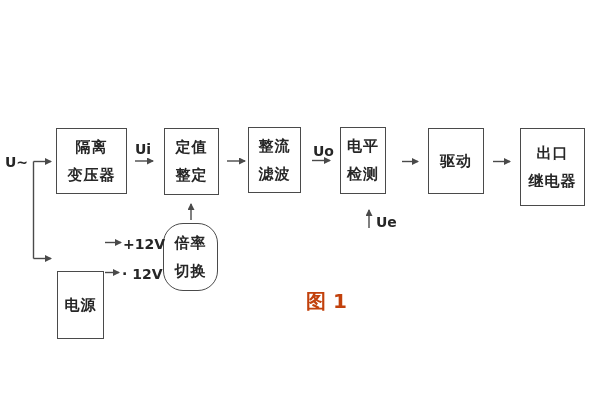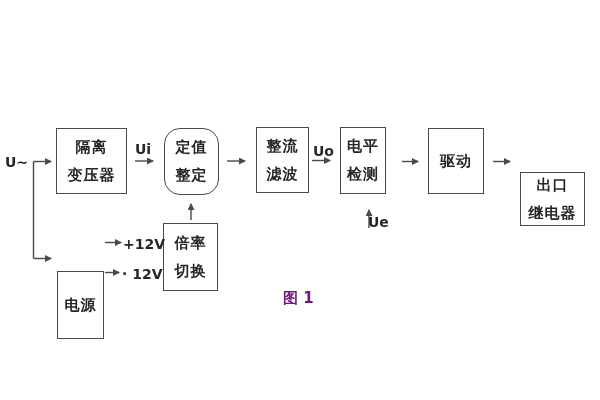--- a/index.html
+++ b/index.html
@@ -36,25 +36,26 @@
   .sig {
     position: absolute;
     color: #262626;
     font-size: 14px;
     font-weight: 600;
     line-height: 1;
     white-space: nowrap;
   }
   .caption {
     position: absolute;
-    color: #701a75;
-    font-size: 15px;
+    color: #c2410c;
+    font-size: 20px;
     font-weight: 600;
     line-height: 1;
     white-space: nowrap;
+    margin-left: 23px;
   }
 </style>
 </head>
 <body>
 
 <div class="canvas">
 
   <svg class="connector-layer" width="600" height="400" viewBox="0 0 600 400">
     <defs>
       <marker id="ah" markerUnits="userSpaceOnUse" markerWidth="8" markerHeight="8" refX="6" refY="3.5" orient="auto">
@@ -77,61 +78,61 @@
 
     <path d="M191,220 V204" stroke="#4a4a4a" stroke-width="1.4" fill="none" marker-end="url(#ah)"></path>
     <path d="M369,228 V210" stroke="#4a4a4a" stroke-width="1.4" fill="none" marker-end="url(#ah)"></path>
   </svg>
 
   <div class="box" style="left:56px; top:128px; width:71px; height:66px;">
     <span>隔离</span>
     <span>变压器</span>
   </div>
 
-  <div class="box" style="left:164px; top:128px; width:55px; height:67px;border-radius:16px;">
+  <div class="box" style="left:164px; top:128px; width:55px; height:67px;">
     <span>定值</span>
     <span>整定</span>
   </div>
 
-  <div class="box" style="left:256px; top:127px; width:53px; height:66px;">
+  <div class="box" style="left:248px; top:127px; width:53px; height:66px;">
     <span>整流</span>
     <span>滤波</span>
   </div>
 
   <div class="box" style="left:340px; top:127px; width:46px; height:67px;">
     <span>电平</span>
     <span>检测</span>
   </div>
 
   <div class="box" style="left:428px; top:128px; width:56px; height:66px;">
     <span>驱动</span>
   </div>
 
-  <div class="box" style="left:520px; top:128px; width:65px; height:54px;margin-top:44px;">
+  <div class="box" style="left:520px; top:128px; width:65px; height:78px;">
     <span>出口</span>
     <span>继电器</span>
   </div>
 
   <div class="box" style="left:57px; top:224px; width:47px; height:68px;margin-top:47px;">
     <span>电源</span>
   </div>
 
-  <div class="box" style="left:163px; top:223px; width:55px; height:68px;">
+  <div class="box" style="left:163px; top:223px; width:55px; height:68px;border-radius:20px;">
     <span>倍率</span>
     <span>切换</span>
   </div>
 
 
   <div class="sig" style="left:5px; top:155px;">U~</div>
 
   <div class="sig" style="left:135px; top:142px;">Ui</div>
 
   <div class="sig" style="left:313px; top:144px;">Uo</div>
 
-  <div class="sig" style="left:368px; top:215px;">Ue</div>
+  <div class="sig" style="left:376px; top:215px;">Ue</div>
 
   <div class="sig" style="left:123px; top:237px;text-align:center;">+12V</div>
 
   <div class="sig" style="left:122px; top:267px;text-align:center;">· 12V</div>
 
   <div class="caption" style="left:283px; top:291px;">图 1</div>
 
 </div>
 
 </body></html>

